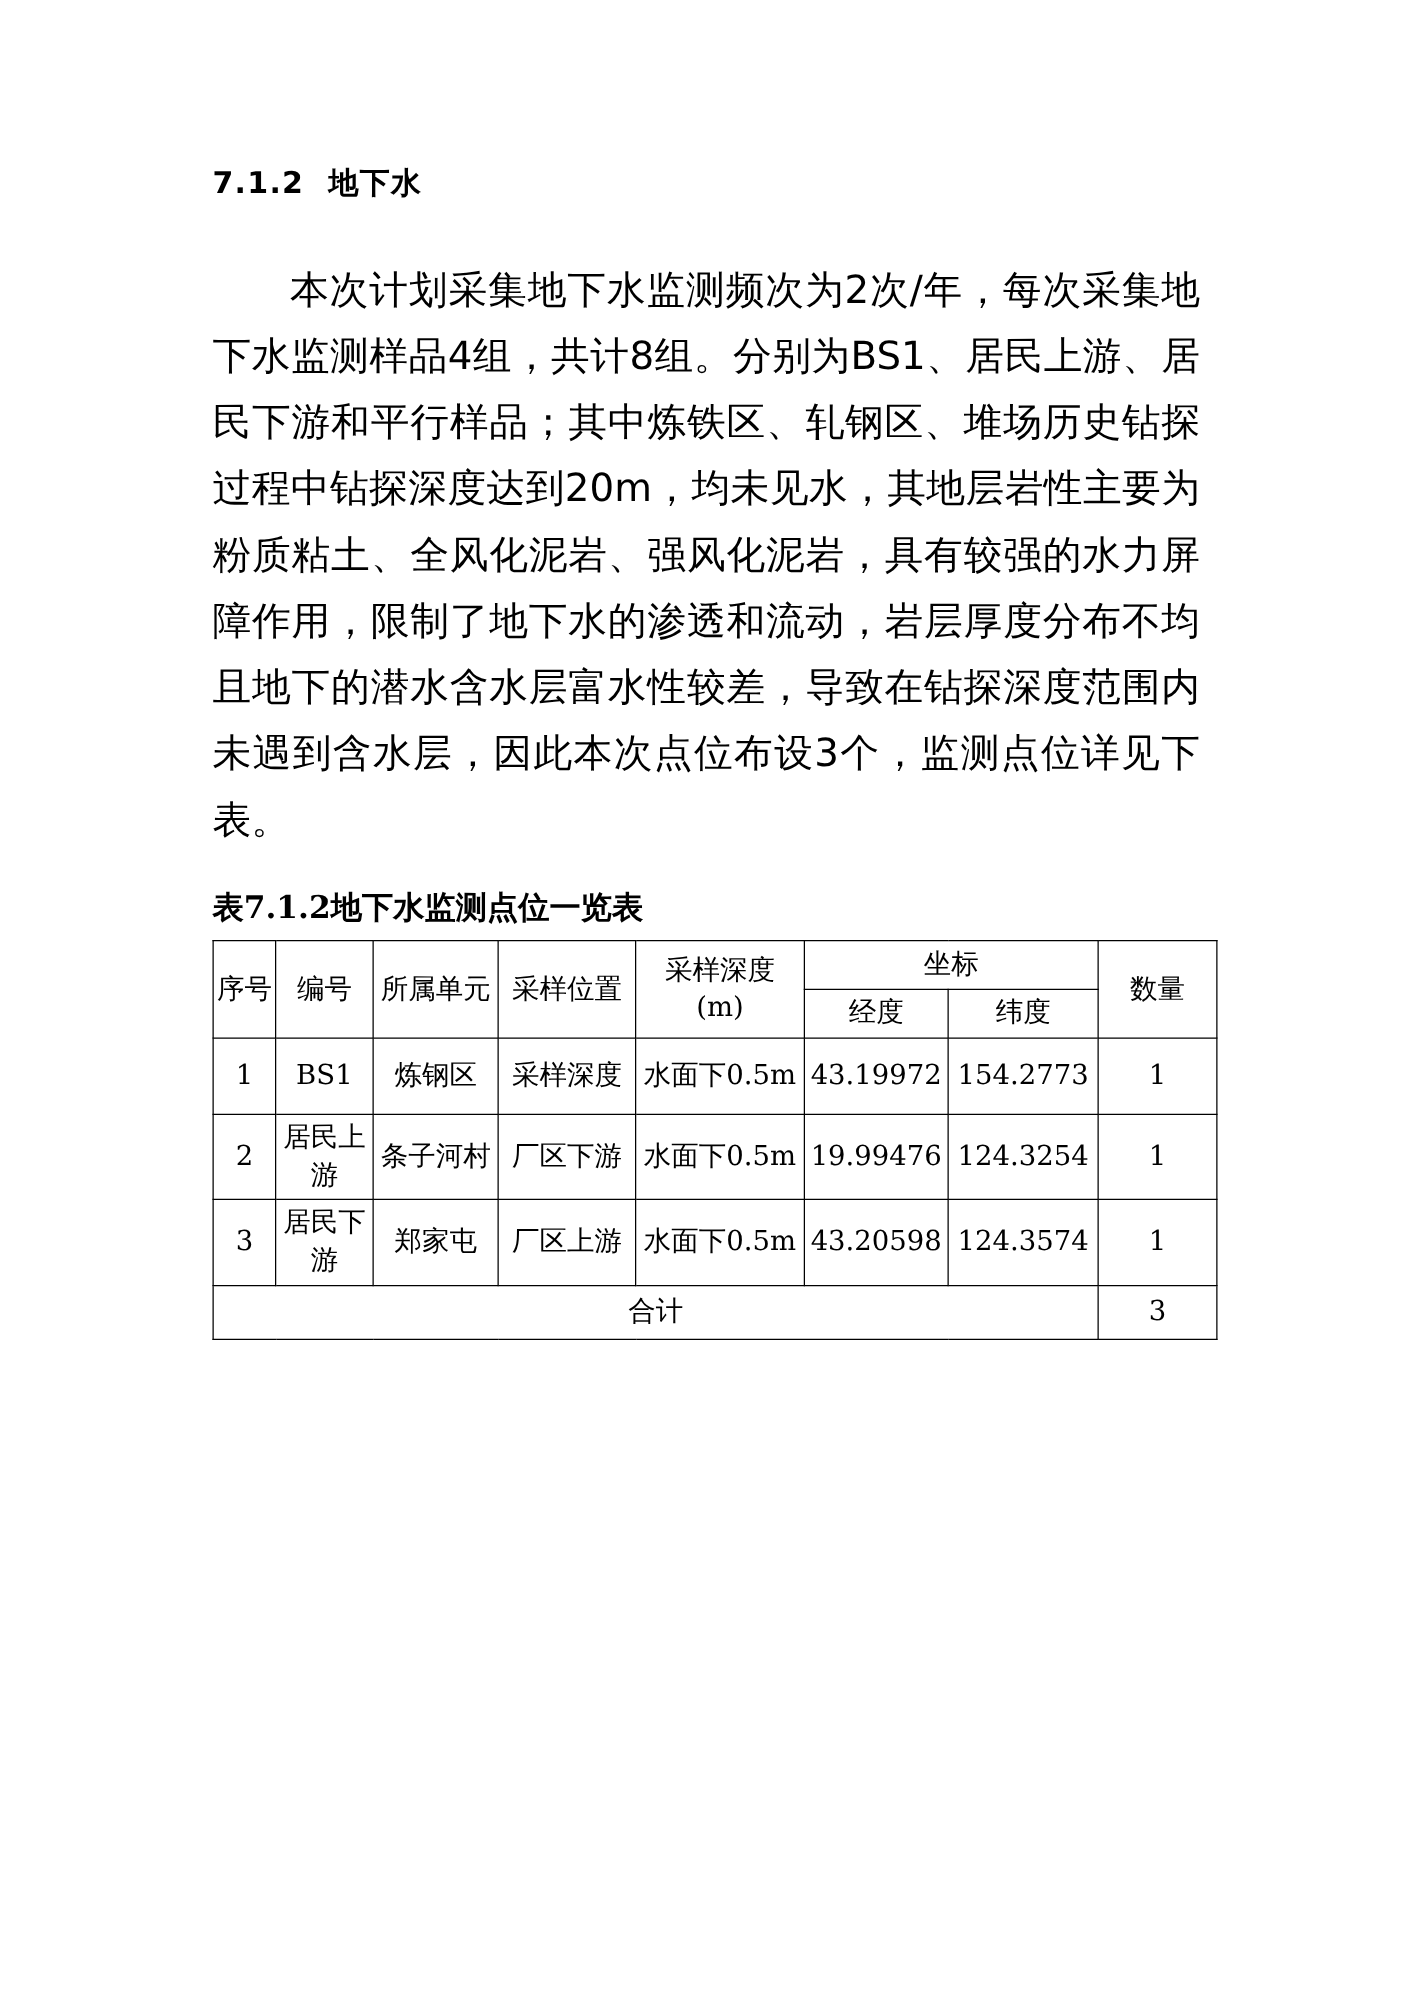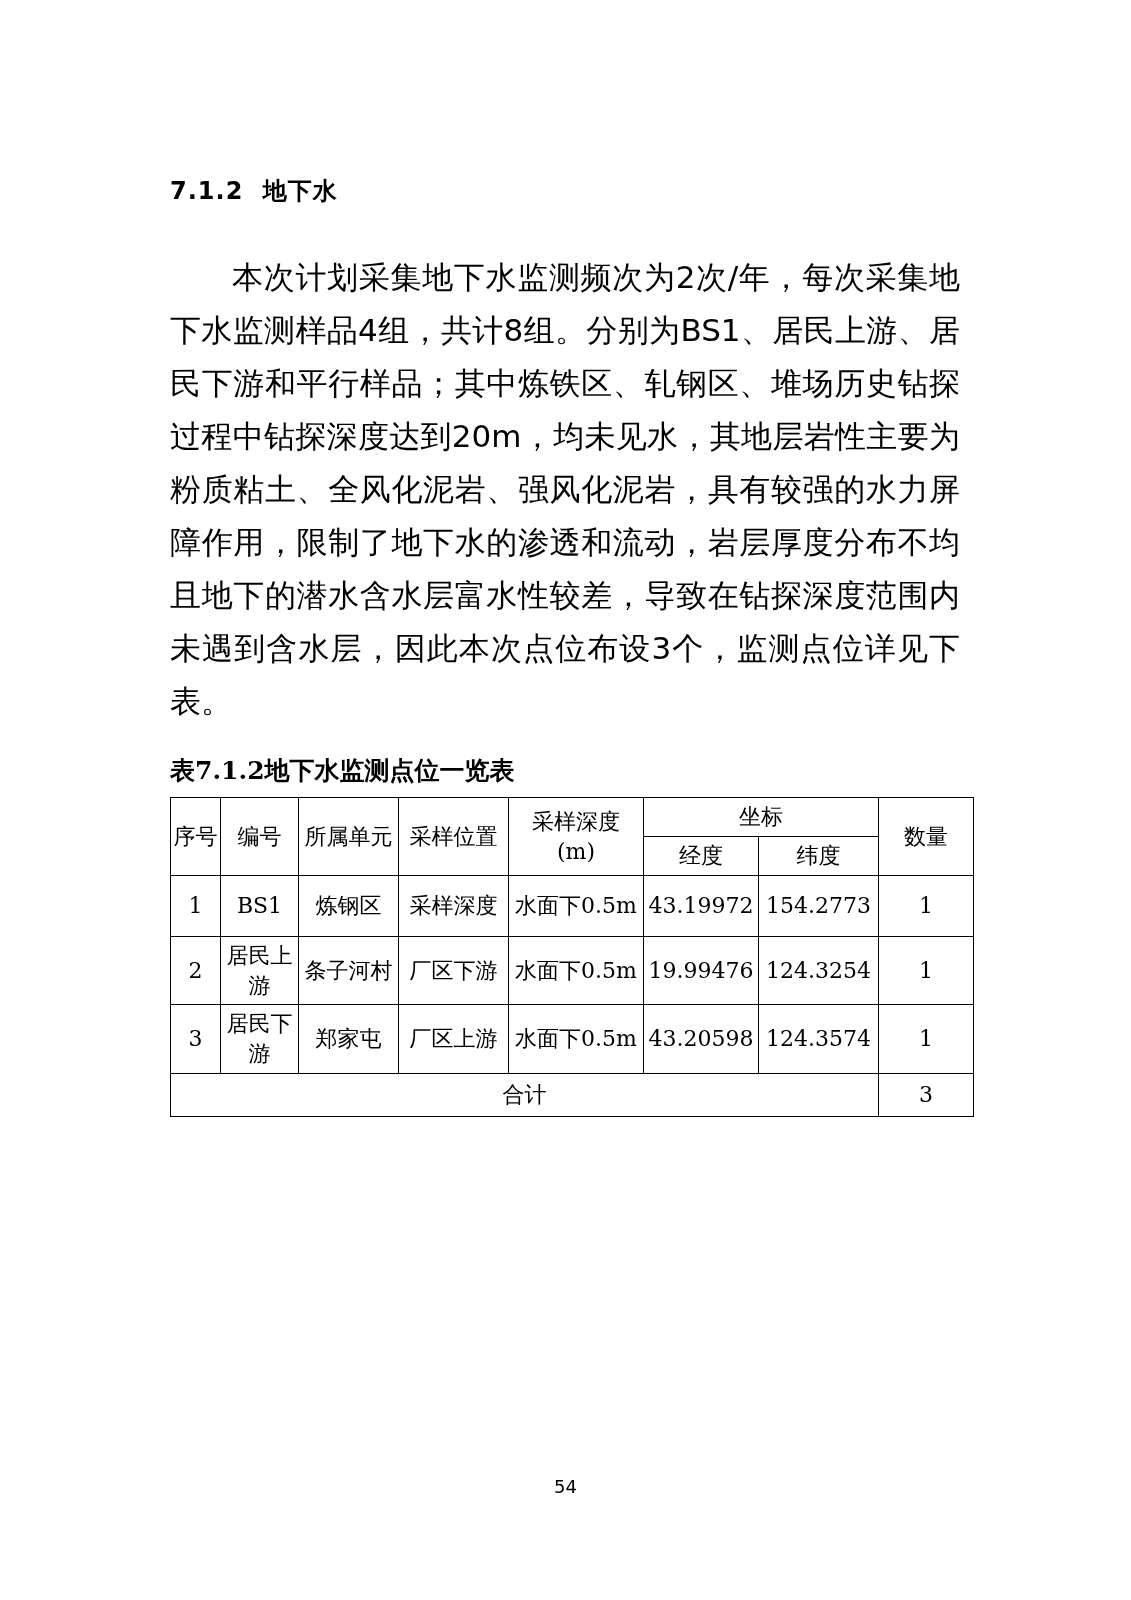--- a/index.html
+++ b/index.html
@@ -15,21 +15,20 @@
     background: #ffffff;
     font-family: "DejaVu Sans", "Liberation Sans", sans-serif;
     color: #000000;
     overflow: hidden;
   }
   .content {
     position: absolute;
     left: 170px;
     top: 130px;
     width: 790px;
-    margin-top: 45px;
   }
   .heading {
     font-family: "DejaVu Sans", "Liberation Sans", sans-serif;
     font-weight: bold;
     font-size: 24px;
     letter-spacing: 1px;
     margin: 0 0 44px 0;
   }
   .heading .num {
     margin-right: 10px;
@@ -166,15 +165,14 @@
 
         <tr class="r-total">
           <td colspan="7">合计</td>
           <td>3</td>
         </tr>
       </tbody>
     </table>
 
   </div>
 
-  <div class="page-number">54</div>
 
 </div>
 
 </body></html>

